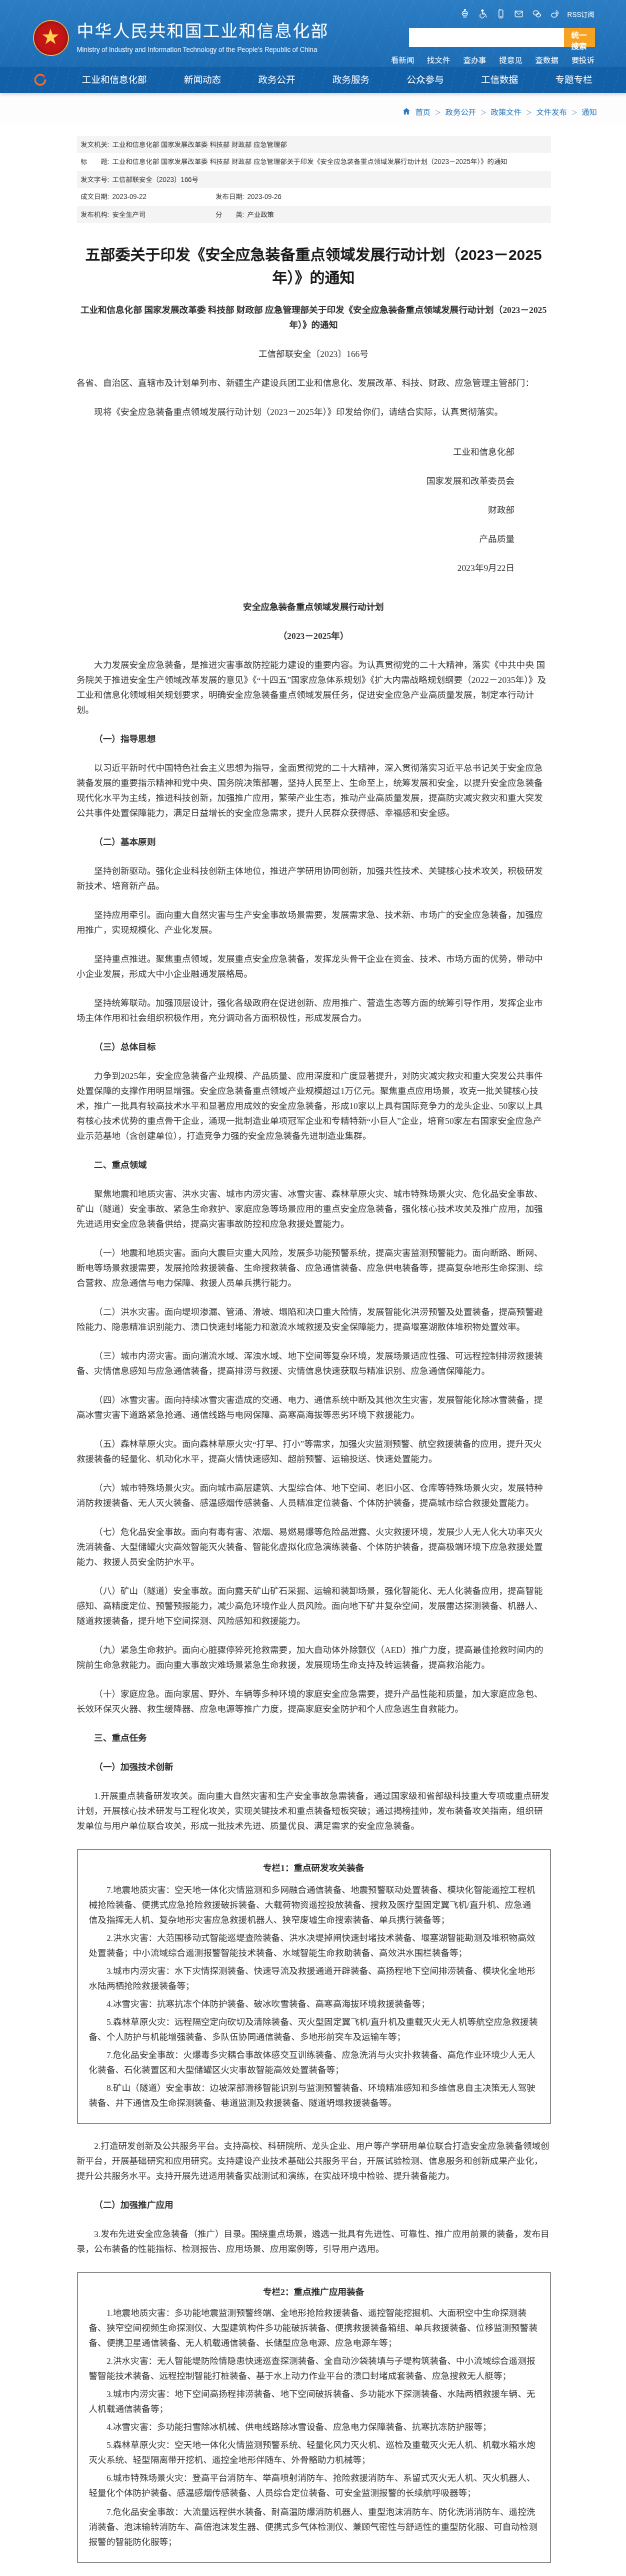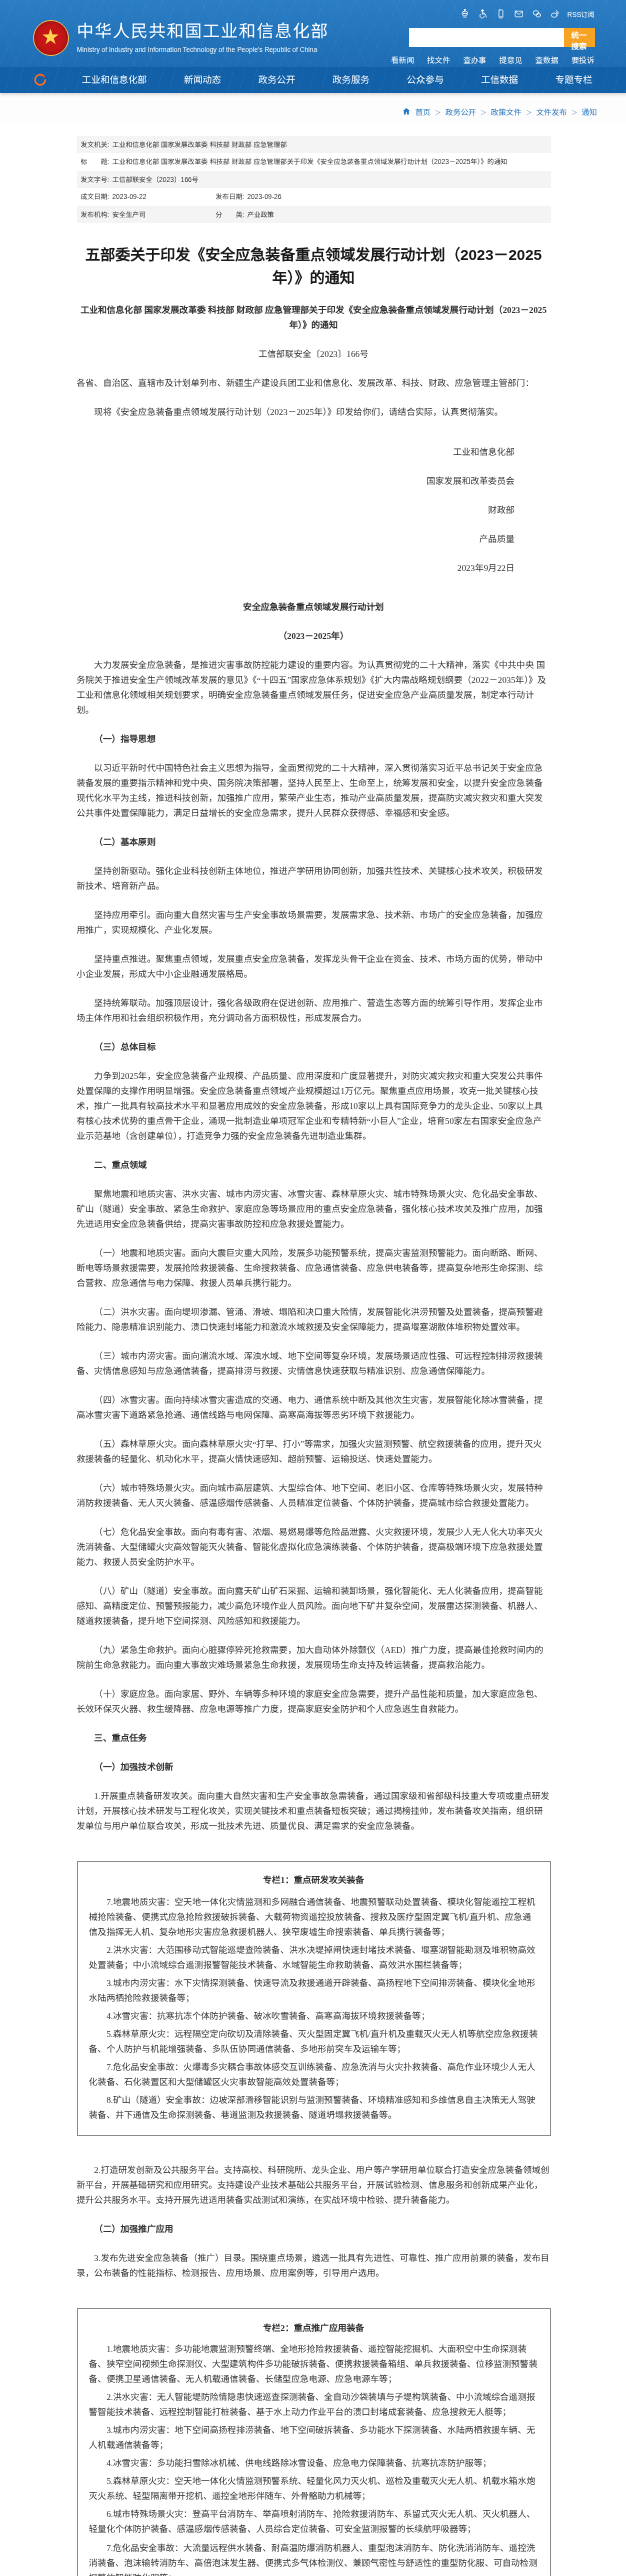--- a/index.html
+++ b/index.html
@@ -113,21 +113,21 @@
   .article p{margin:14px 0;}
   .para{text-indent:2em;}
   .no-indent{text-indent:0;}
   .center{text-align:center;text-indent:0;}
   .bold{font-weight:bold;}
   .h1,.h2{font-weight:bold;text-indent:2em;margin:15.5px 0;}
   .sign{text-align:right;padding-right:36px;margin:17.5px 0;}
   .sign-line{line-height:29px;}
   .box{
     border:0.5px solid #8a8a8a;
-    margin:27px 0;
+    margin:15px 0;
     padding:7.2px 11.3px 9.3px 11.3px;
   }
   .box-title{text-align:center;font-weight:bold;margin:4.1px 0 6.2px 0;}
   .box-item{text-indent:2em;margin:3.1px 0 !important;}
 </style>
 </head>
 <body>
 
 <header class="site-header">
   <div class="header-inner">

